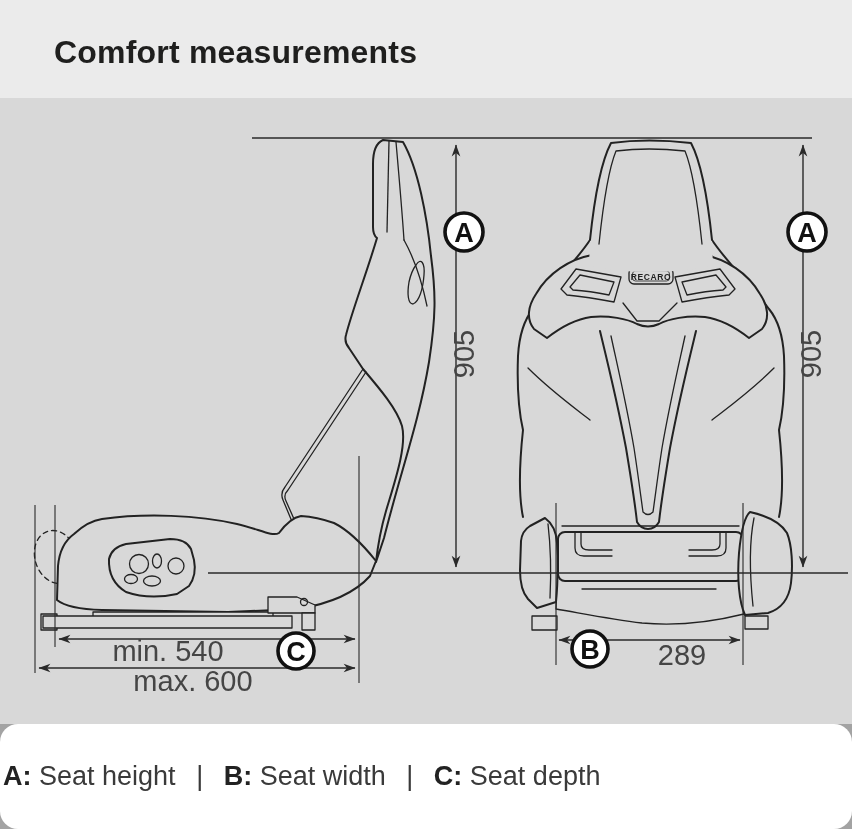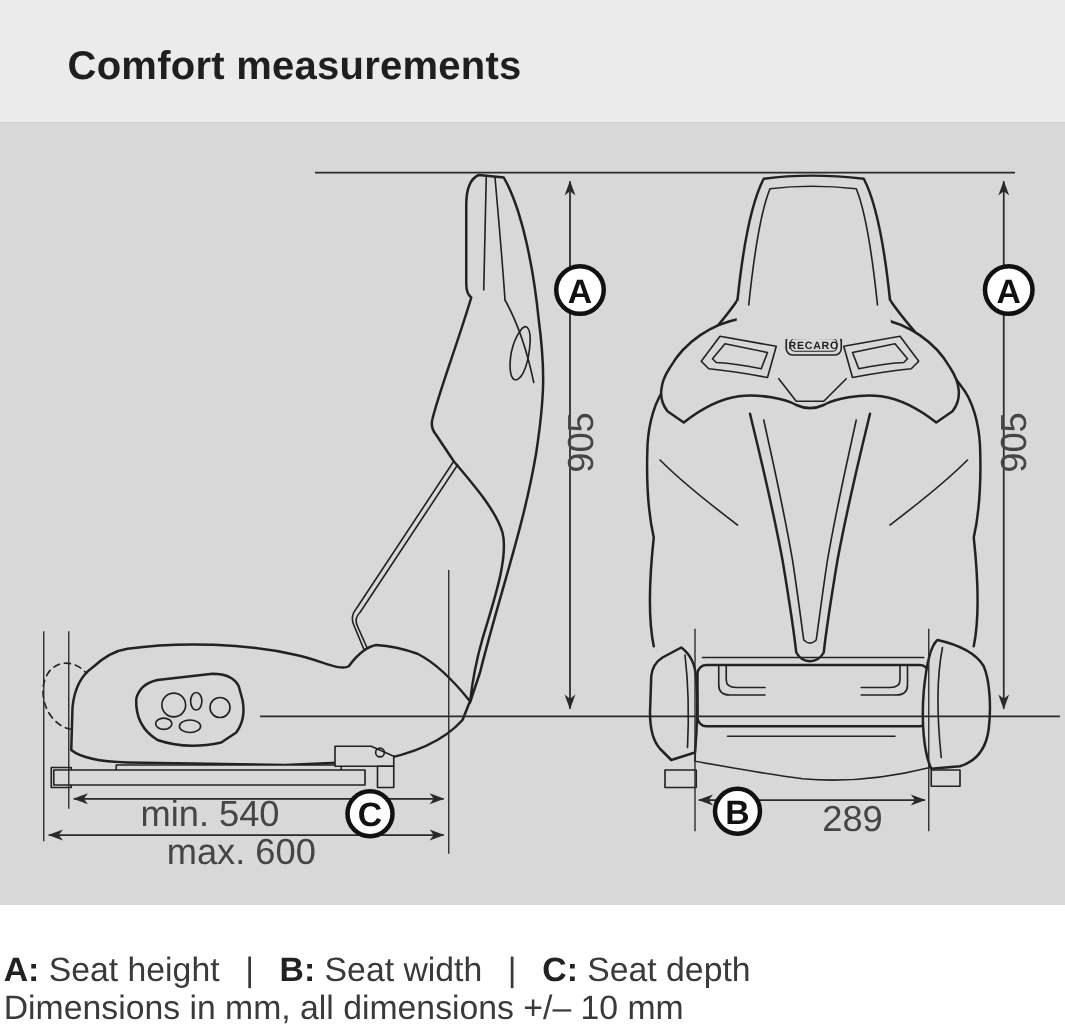--- a/index.html
+++ b/index.html
@@ -4,21 +4,21 @@
 <style>
   html,body{margin:0;padding:0;background:#fff;}
   .page{position:relative;width:852px;height:829px;overflow:hidden;
         font-family:"Liberation Sans", sans-serif;background:#a3a3a3;}
   .hdr{position:absolute;left:0;top:0;width:852px;height:98px;background:#ebebeb;}
   .hdr h1{position:absolute;left:54px;top:36px;margin:0;font-size:32px;line-height:1;
           font-weight:bold;color:#1f1f1e;letter-spacing:.2px;}
   .canvas{position:absolute;left:0;top:98px;width:852px;height:626px;background:#d8d8d8;}
   .canvas svg{display:block;}
   .legend{position:absolute;left:0;top:724px;width:852px;height:105px;background:#ffffff;
-          color:#3a3a3a;font-size:27px;}
+          color:#3a3a3a;font-size:27px;border-radius:18px;}
   .lg1{position:absolute;left:3px;top:37px;white-space:nowrap;}
   .lg2{position:absolute;left:3px;top:67px;white-space:nowrap;}
   .lg-key{font-weight:bold;color:#222;}
   .lg-sep{margin:0 13px;color:#3a3a3a;}
   
   .seat{stroke:#222;fill:none;stroke-linejoin:round;stroke-linecap:round;}
   .o2{stroke-width:2;}
   .o1{stroke-width:1.3;}
   .bgfill{fill:#d8d8d8;}
   .dimline{stroke:#2a2a2a;stroke-width:1.4;fill:none;}
@@ -192,16 +192,15 @@
     <div class="lg1">
       <span class="lg-key">A:</span>
       <span>Seat height</span>
       <span class="lg-sep">|</span>
       <span class="lg-key">B:</span>
       <span>Seat width</span>
       <span class="lg-sep">|</span>
       <span class="lg-key">C:</span>
       <span>Seat depth</span>
     </div>
-    <div class="lg2">Dimensions in mm, all dimensions +/– 10 mm</div>
   </div>
 
 </div>
 
 </body></html>

